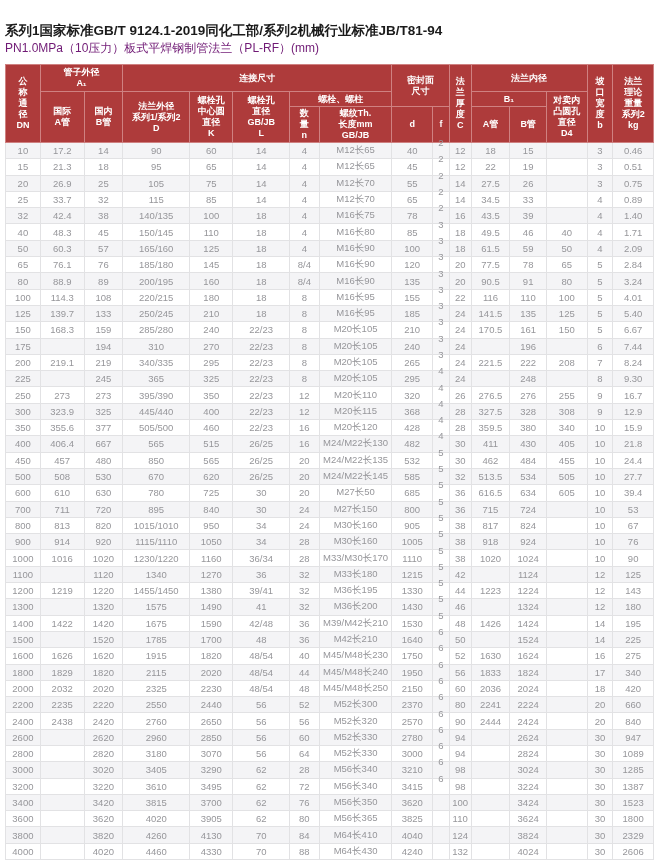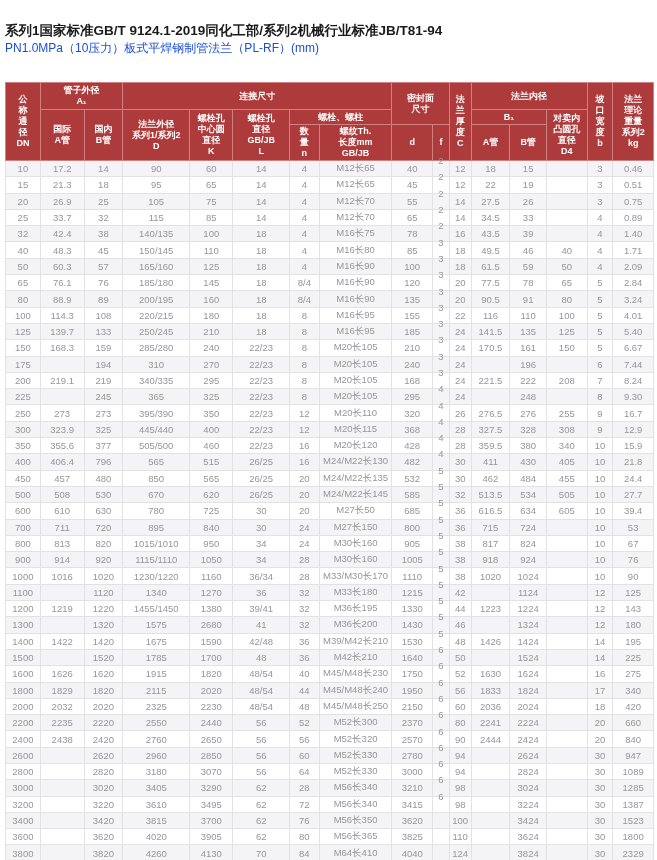--- a/index.html
+++ b/index.html
@@ -7,21 +7,21 @@
     width:657px;height:860px;overflow:hidden;
     font-family:"Liberation Sans","DejaVu Sans",sans-serif;
     -webkit-font-smoothing:antialiased;
   }
   .page{padding:22px 4px 0 5px;}
   .title{
     font-size:13.5px;font-weight:bold;color:#1b1b1b;
     line-height:18px;white-space:nowrap;
   }
   .subtitle{
-    font-size:12px;color:#1d4ed8;line-height:17px;margin-bottom:25px;
+    font-size:12px;color:#701a75;line-height:17px;margin-bottom:7px;
   }
   table.spec{
     width:649px;border-collapse:collapse;table-layout:fixed;
   }
   
   thead th{
     background:#ae3b3b;color:#ffffff;font-weight:bold;
     font-size:9px;line-height:11px;text-align:center;vertical-align:middle;
     border:1px solid #cf8181;padding:1px 0;
     white-space:pre-line;overflow:hidden;
@@ -367,21 +367,21 @@
         </tr>
         <tr>
           <td>200</td>
           <td>219.1</td>
           <td>219</td>
           <td>340/335</td>
           <td>295</td>
           <td>22/23</td>
           <td>8</td>
           <td>M20长105</td>
-          <td>168</td>
+          <td>265</td>
           <td class="fcell"><span>3</span></td>
           <td>24</td>
           <td>221.5</td>
           <td>222</td>
           <td>208</td>
           <td>7</td>
           <td>8.24</td>
         </tr>
         <tr>
           <td>225</td>
@@ -451,21 +451,21 @@
           <td>28</td>
           <td>359.5</td>
           <td>380</td>
           <td>340</td>
           <td>10</td>
           <td>15.9</td>
         </tr>
         <tr>
           <td>400</td>
           <td>406.4</td>
-          <td>796</td>
+          <td>667</td>
           <td>565</td>
           <td>515</td>
           <td>26/25</td>
           <td>16</td>
           <td>M24/M22长130</td>
           <td>482</td>
           <td class="fcell"><span>4</span></td>
           <td>30</td>
           <td>411</td>
           <td>430</td>
@@ -633,21 +633,21 @@
           <td>1224</td>
           <td></td>
           <td>12</td>
           <td>143</td>
         </tr>
         <tr>
           <td>1300</td>
           <td></td>
           <td>1320</td>
           <td>1575</td>
-          <td>2680</td>
+          <td>1490</td>
           <td>41</td>
           <td>32</td>
           <td>M36长200</td>
           <td>1430</td>
           <td class="fcell"><span>5</span></td>
           <td>46</td>
           <td></td>
           <td>1324</td>
           <td></td>
           <td>12</td>

